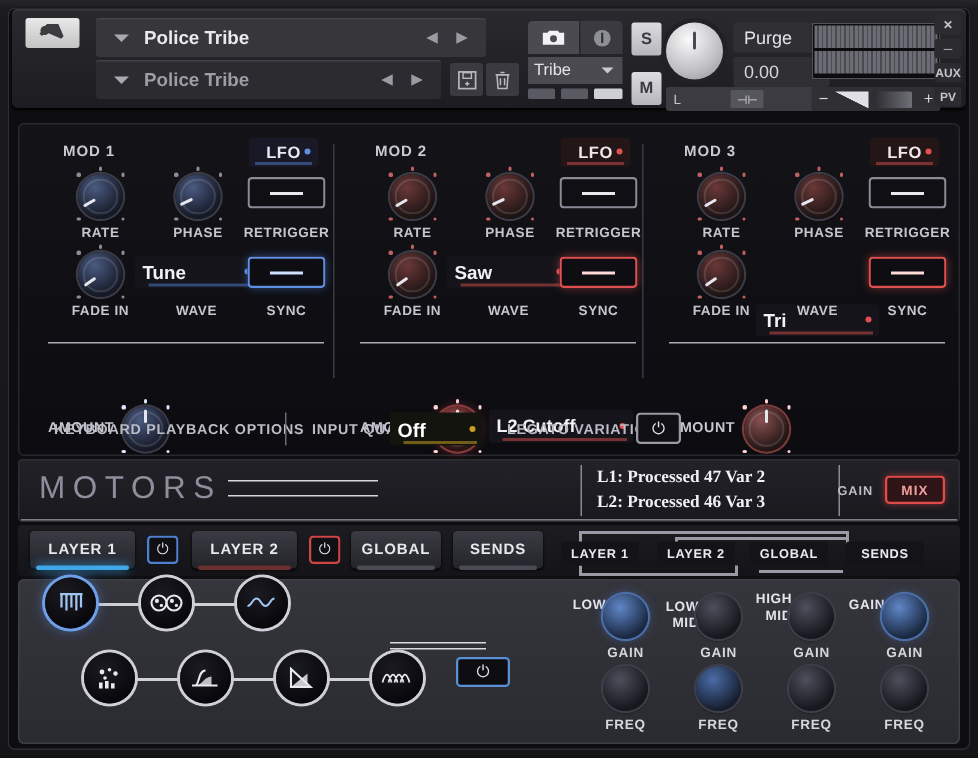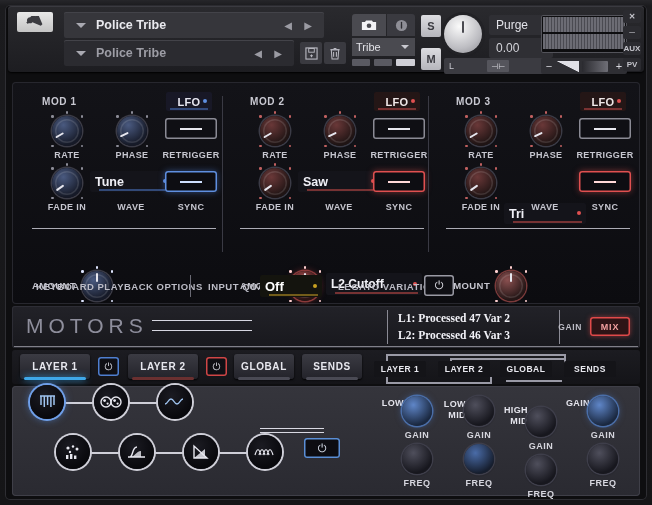--- a/index.html
+++ b/index.html
@@ -725,21 +725,21 @@
           <span class="dot d1"></span><span class="dot d2"></span><span class="dot d3"></span><span class="dot d4"></span><span class="dot dtop"></span>
         </div>
         <div class="eqsub" style="top:36px;">GAIN</div>
         <div class="eqknob" style="top:50px;background:radial-gradient(circle at 38% 30%,#4a6ca8,#161e2e 72%);">
           <span class="ring"></span><span class="ptr" style="transform:rotate(38deg);"></span>
           <span class="dot d1"></span><span class="dot d2"></span><span class="dot d3"></span><span class="dot d4"></span><span class="dot dtop"></span>
         </div>
         <div class="eqsub" style="top:84px;">FREQ</div>
       </div>
 
-      <div class="eqband" style="left:124px;margin-top:11px;">
+      <div class="eqband" style="left:124px;">
         <div class="eqname" style="top:0;">HIGH MID</div>
         <div class="eqknob" style="top:2px;">
           <span class="ring"></span><span class="ptr" style="transform:rotate(0deg);"></span>
           <span class="dot d1"></span><span class="dot d2"></span><span class="dot d3"></span><span class="dot d4"></span><span class="dot dtop"></span>
         </div>
         <div class="eqsub" style="top:36px;">GAIN</div>
         <div class="eqknob" style="top:50px;">
           <span class="ring"></span><span class="ptr" style="transform:rotate(0deg);"></span>
           <span class="dot d1"></span><span class="dot d2"></span><span class="dot d3"></span><span class="dot d4"></span><span class="dot dtop"></span>
         </div>

